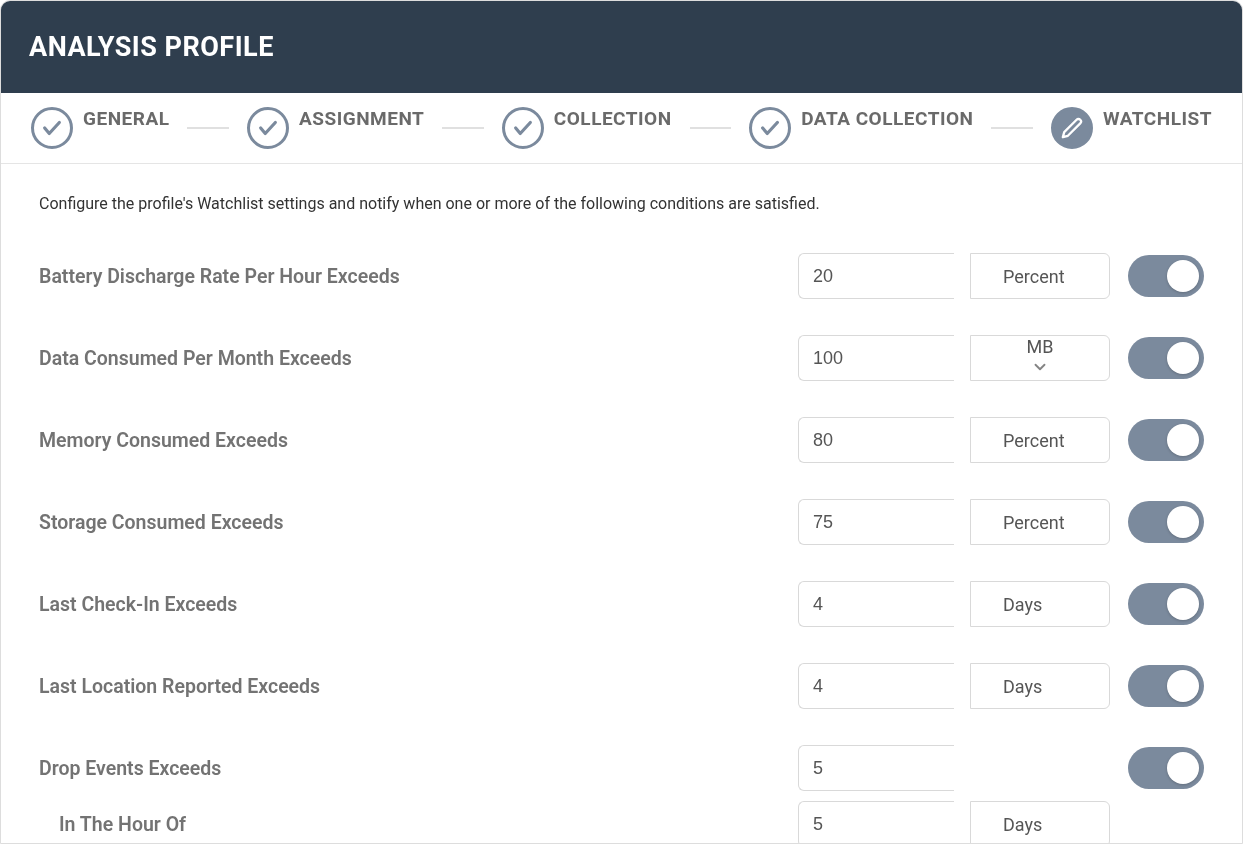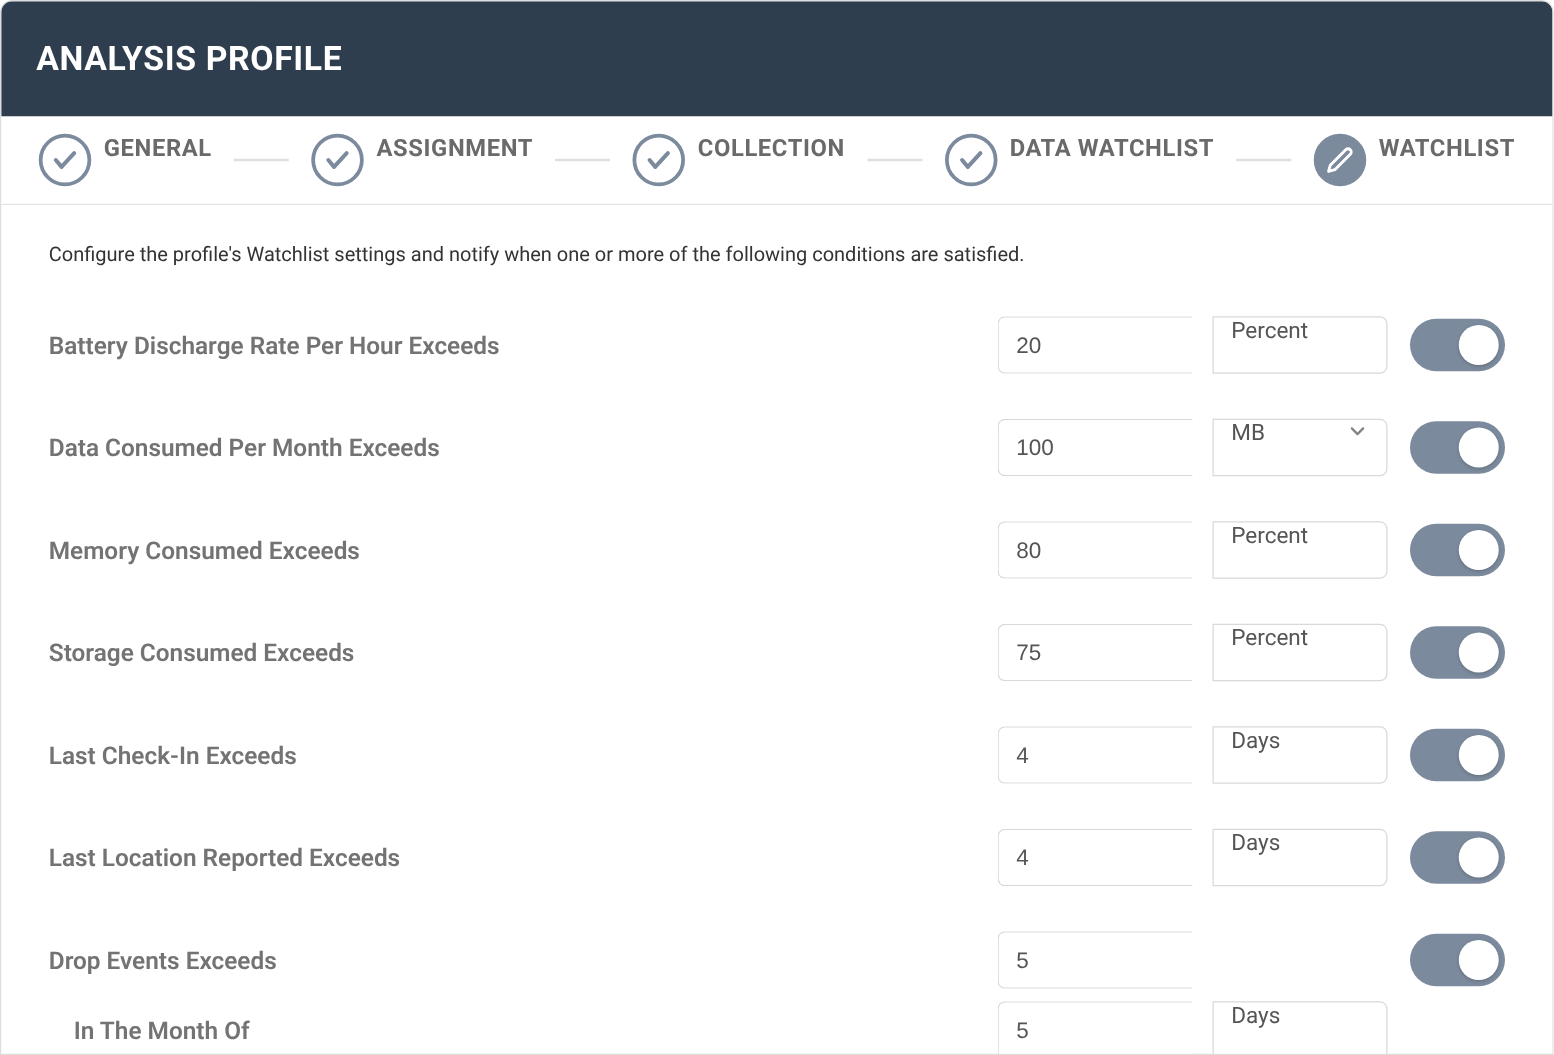--- a/index.html
+++ b/index.html
@@ -126,29 +126,31 @@
       padding: 0 14px;
       font-size: 18px;
       color: #555;
       outline: none;
     }
     .unit-box {
       width: 156px;
       height: 46px;
       border: 1px solid #d9d9d9;
       border-radius: 0 6px 6px 0;
-      padding: 0 14px;
+      padding: 0 32px;
       font-size: 18px;
       color: #555;
       display: flex;
+      align-items: center;
       justify-content: space-between;
       background: #fff;
     }
     .unit-box.select {
       cursor: pointer;
+      flex-direction: column;
     }
     .chevron {
       opacity: 0.6;
     }
     .toggle {
       width: 76px;
       height: 42px;
       background: #7b8a9d;
       border-radius: 21px;
       position: relative;
@@ -209,21 +211,21 @@
       <span class="step-label">COLLECTION</span>
     </div>
     <div class="step-connector"></div>
 
     <div class="step">
       <div class="step-icon completed">
         <svg width="22" height="22" viewBox="0 0 24 24" fill="none" stroke-width="3.5" stroke-linecap="round" stroke-linejoin="round">
             <polyline points="4 12 9 18 20 6"></polyline>
           </svg>
       </div>
-      <span class="step-label">DATA WATCHLIST</span>
+      <span class="step-label">DATA COLLECTION</span>
     </div>
     <div class="step-connector"></div>
 
     <div class="step">
       <div class="step-icon active">
         <svg width="22" height="22" viewBox="0 0 24 24" fill="none" stroke-width="2.5" stroke-linecap="round" stroke-linejoin="round">
             <path d="M17 3a2.8 2.8 0 1 1 4 4L7.5 20.5 2 22l1.5-5.5L17 3z"></path>
           </svg>
       </div>
       <span class="step-label">WATCHLIST</span>
@@ -334,21 +336,21 @@
         <div class="input-group">
           <input class="value-input" value="5" style="">
         </div>
         <div class="toggle">
             <div class="toggle-knob"></div>
           </div>
       </div>
     </div>
 
     <div class="setting-row sub">
-      <div class="setting-label indent">In The Month Of</div>
+      <div class="setting-label indent">In The Hour Of</div>
       <div class="setting-controls">
         <div class="input-group">
           <input class="value-input" value="5" style="">
           <div class="unit-box">
               <span>Days</span>
             </div>
         </div>
         <div class="toggle-spacer"></div>
       </div>
     </div>

